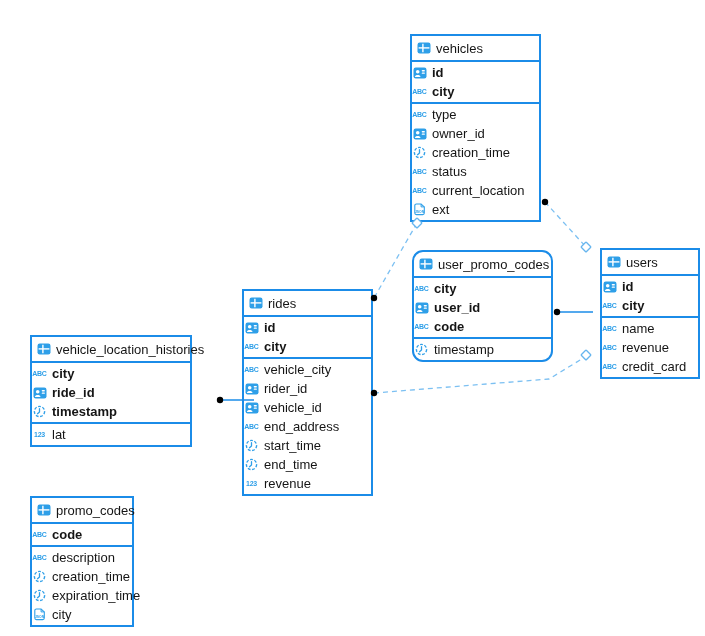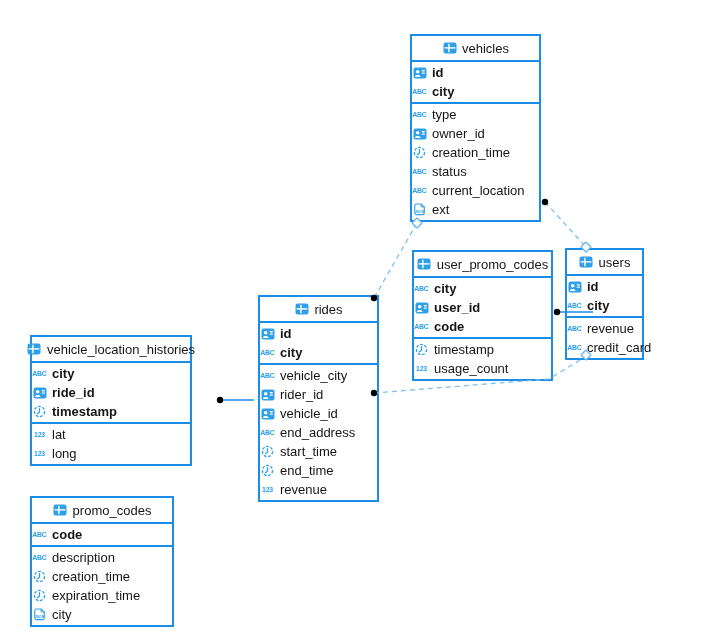--- a/index.html
+++ b/index.html
@@ -1,19 +1,19 @@
 <!DOCTYPE html>
 <html><head>
 <meta charset="utf-8">
 <style>
   html,body{margin:0;padding:0;background:#ffffff;}
   .canvas{position:relative;width:705px;height:636px;overflow:hidden;
           font-family:"Liberation Sans",sans-serif;background:#fff;}
   .tbl{position:absolute;background:#fff;border:2px solid #1b8ce8;box-sizing:border-box;z-index:2;}
-  .hdr{display:flex;align-items:center;justify-content:center;gap:5px;height:24px;
+  .hdr{display:flex;align-items:center;justify-content:flex-start;gap:5px;height:24px;
        border-bottom:2px solid #1b8ce8;font-size:13px;color:#151515;padding:0 4px;white-space:nowrap;}
   .sec{padding:1px 0;}
   .sec.pk{border-bottom:2px solid #1b8ce8;}
   .sec.pk .fname{font-weight:700;}
   .row{display:flex;align-items:center;gap:5px;height:19px;padding:0 0;
        font-size:13px;color:#151515;white-space:nowrap;}
   .ficon{width:15px;min-width:15px;height:13px;display:inline-flex;align-items:center;
          justify-content:center;color:#2e9fe8;}
   .txtic{font-size:7px;font-weight:800;color:#2e9fe8;letter-spacing:-0.3px;font-style:normal;line-height:1;}
   .overlay{position:absolute;left:0;top:0;z-index:6;pointer-events:none;}
@@ -104,21 +104,21 @@
               <path d="M3.4 1 H8.1 L11.3 3.9 V10 A1.6 1.6 0 0 1 9.7 11.6 H3.4 A1.6 1.6 0 0 1 1.8 10 V2.6 A1.6 1.6 0 0 1 3.4 1 Z" fill="#fff" stroke="currentColor" stroke-width="1.1"></path>
               <path d="M8.1 1 V3.9 H11.3" fill="none" stroke="currentColor" stroke-width="1"></path>
               <text x="6.6" y="9.8" font-size="3.4" font-weight="700" fill="currentColor" text-anchor="middle" font-family="Liberation Sans, sans-serif">JSON</text>
             </svg>
           </span>
         <span class="fname">ext</span>
       </div>
     </div>
   </div>
 
-  <div class="tbl" style="left:412px;top:250px;width:141px;">
+  <div class="tbl" style="left:412px;top:250px;width:141px;border-radius:11px;">
     <div class="hdr">
       <span class="ficon">
           <svg width="14" height="12" viewBox="0 0 14 12">
             <rect x="0.5" y="0.5" width="13" height="11" rx="2.2" fill="currentColor"></rect>
             <line x1="5.9" y1="1.8" x2="5.9" y2="10.2" stroke="#fff" stroke-width="1.4"></line>
             <line x1="1.6" y1="5.9" x2="12.4" y2="5.9" stroke="#fff" stroke-width="1.4"></line>
           </svg>
         </span>
       <span>user_promo_codes</span>
     </div>
@@ -151,228 +151,222 @@
     <div class="sec">
       <div class="row">
         <span class="ficon">
             <svg width="13" height="13" viewBox="0 0 13 13">
               <circle cx="6.5" cy="6.5" r="5.1" fill="none" stroke="currentColor" stroke-width="1.4" stroke-dasharray="2.8 1.6"></circle>
               <path d="M6.5 7 L6.5 3.7 M6.5 7 L4.5 8.7" stroke="currentColor" stroke-width="1.3" fill="none" stroke-linecap="round"></path>
             </svg>
           </span>
         <span class="fname">timestamp</span>
       </div>
+    </div>
+  </div>
+
+  <div class="tbl" style="left:600px;top:248px;width:100px;">
+    <div class="hdr">
+      <span class="ficon">
+          <svg width="14" height="12" viewBox="0 0 14 12">
+            <rect x="0.5" y="0.5" width="13" height="11" rx="2.2" fill="currentColor"></rect>
+            <line x1="5.9" y1="1.8" x2="5.9" y2="10.2" stroke="#fff" stroke-width="1.4"></line>
+            <line x1="1.6" y1="5.9" x2="12.4" y2="5.9" stroke="#fff" stroke-width="1.4"></line>
+          </svg>
+        </span>
+      <span>users</span>
+    </div>
+    <div class="sec pk">
+      <div class="row">
+        <span class="ficon">
+            <svg width="14" height="12" viewBox="0 0 14 12">
+              <rect x="0.5" y="0.5" width="13" height="11" rx="2.2" fill="currentColor"></rect>
+              <circle cx="4.7" cy="4.7" r="1.8" fill="#fff"></circle>
+              <path d="M1.9 9.9 C2.1 7.5 7.3 7.5 7.5 9.9 Z" fill="#fff"></path>
+              <rect x="8.7" y="3.1" width="3.2" height="1.3" rx="0.65" fill="#fff"></rect>
+              <rect x="8.7" y="5.5" width="3.2" height="1.3" rx="0.65" fill="#fff"></rect>
+            </svg>
+          </span>
+        <span class="fname">id</span>
+      </div>
+      <div class="row">
+        <span class="ficon">
+            <b class="txtic">ABC</b>
+          </span>
+        <span class="fname">city</span>
+      </div>
+    </div>
+    <div class="sec">
+      <div class="row">
+        <span class="ficon">
+            <b class="txtic">ABC</b>
+          </span>
+        <span class="fname">name</span>
+      </div>
+      <div class="row">
+        <span class="ficon">
+            <b class="txtic">ABC</b>
+          </span>
+        <span class="fname">revenue</span>
+      </div>
+      <div class="row">
+        <span class="ficon">
+            <b class="txtic">ABC</b>
+          </span>
+        <span class="fname">credit_card</span>
+      </div>
+    </div>
+  </div>
+
+  <div class="tbl" style="left:242px;top:289px;width:131px;">
+    <div class="hdr">
+      <span class="ficon">
+          <svg width="14" height="12" viewBox="0 0 14 12">
+            <rect x="0.5" y="0.5" width="13" height="11" rx="2.2" fill="currentColor"></rect>
+            <line x1="5.9" y1="1.8" x2="5.9" y2="10.2" stroke="#fff" stroke-width="1.4"></line>
+            <line x1="1.6" y1="5.9" x2="12.4" y2="5.9" stroke="#fff" stroke-width="1.4"></line>
+          </svg>
+        </span>
+      <span>rides</span>
+    </div>
+    <div class="sec pk">
+      <div class="row">
+        <span class="ficon">
+            <svg width="14" height="12" viewBox="0 0 14 12">
+              <rect x="0.5" y="0.5" width="13" height="11" rx="2.2" fill="currentColor"></rect>
+              <circle cx="4.7" cy="4.7" r="1.8" fill="#fff"></circle>
+              <path d="M1.9 9.9 C2.1 7.5 7.3 7.5 7.5 9.9 Z" fill="#fff"></path>
+              <rect x="8.7" y="3.1" width="3.2" height="1.3" rx="0.65" fill="#fff"></rect>
+              <rect x="8.7" y="5.5" width="3.2" height="1.3" rx="0.65" fill="#fff"></rect>
+            </svg>
+          </span>
+        <span class="fname">id</span>
+      </div>
+      <div class="row">
+        <span class="ficon">
+            <b class="txtic">ABC</b>
+          </span>
+        <span class="fname">city</span>
+      </div>
+    </div>
+    <div class="sec">
+      <div class="row">
+        <span class="ficon">
+            <b class="txtic">ABC</b>
+          </span>
+        <span class="fname">vehicle_city</span>
+      </div>
+      <div class="row">
+        <span class="ficon">
+            <svg width="14" height="12" viewBox="0 0 14 12">
+              <rect x="0.5" y="0.5" width="13" height="11" rx="2.2" fill="currentColor"></rect>
+              <circle cx="4.7" cy="4.7" r="1.8" fill="#fff"></circle>
+              <path d="M1.9 9.9 C2.1 7.5 7.3 7.5 7.5 9.9 Z" fill="#fff"></path>
+              <rect x="8.7" y="3.1" width="3.2" height="1.3" rx="0.65" fill="#fff"></rect>
+              <rect x="8.7" y="5.5" width="3.2" height="1.3" rx="0.65" fill="#fff"></rect>
+            </svg>
+          </span>
+        <span class="fname">rider_id</span>
+      </div>
+      <div class="row">
+        <span class="ficon">
+            <svg width="14" height="12" viewBox="0 0 14 12">
+              <rect x="0.5" y="0.5" width="13" height="11" rx="2.2" fill="currentColor"></rect>
+              <circle cx="4.7" cy="4.7" r="1.8" fill="#fff"></circle>
+              <path d="M1.9 9.9 C2.1 7.5 7.3 7.5 7.5 9.9 Z" fill="#fff"></path>
+              <rect x="8.7" y="3.1" width="3.2" height="1.3" rx="0.65" fill="#fff"></rect>
+              <rect x="8.7" y="5.5" width="3.2" height="1.3" rx="0.65" fill="#fff"></rect>
+            </svg>
+          </span>
+        <span class="fname">vehicle_id</span>
+      </div>
+      <div class="row">
+        <span class="ficon">
+            <b class="txtic">ABC</b>
+          </span>
+        <span class="fname">end_address</span>
+      </div>
+      <div class="row">
+        <span class="ficon">
+            <svg width="13" height="13" viewBox="0 0 13 13">
+              <circle cx="6.5" cy="6.5" r="5.1" fill="none" stroke="currentColor" stroke-width="1.4" stroke-dasharray="2.8 1.6"></circle>
+              <path d="M6.5 7 L6.5 3.7 M6.5 7 L4.5 8.7" stroke="currentColor" stroke-width="1.3" fill="none" stroke-linecap="round"></path>
+            </svg>
+          </span>
+        <span class="fname">start_time</span>
+      </div>
+      <div class="row">
+        <span class="ficon">
+            <svg width="13" height="13" viewBox="0 0 13 13">
+              <circle cx="6.5" cy="6.5" r="5.1" fill="none" stroke="currentColor" stroke-width="1.4" stroke-dasharray="2.8 1.6"></circle>
+              <path d="M6.5 7 L6.5 3.7 M6.5 7 L4.5 8.7" stroke="currentColor" stroke-width="1.3" fill="none" stroke-linecap="round"></path>
+            </svg>
+          </span>
+        <span class="fname">end_time</span>
+      </div>
       <div class="row">
         <span class="ficon">
             <b class="txtic">123</b>
           </span>
-        <span class="fname">usage_count</span>
-      </div>
-    </div>
-  </div>
-
-  <div class="tbl" style="left:565px;top:248px;width:79px;">
-    <div class="hdr">
-      <span class="ficon">
-          <svg width="14" height="12" viewBox="0 0 14 12">
-            <rect x="0.5" y="0.5" width="13" height="11" rx="2.2" fill="currentColor"></rect>
-            <line x1="5.9" y1="1.8" x2="5.9" y2="10.2" stroke="#fff" stroke-width="1.4"></line>
-            <line x1="1.6" y1="5.9" x2="12.4" y2="5.9" stroke="#fff" stroke-width="1.4"></line>
-          </svg>
-        </span>
-      <span>users</span>
-    </div>
-    <div class="sec pk">
-      <div class="row">
-        <span class="ficon">
-            <svg width="14" height="12" viewBox="0 0 14 12">
-              <rect x="0.5" y="0.5" width="13" height="11" rx="2.2" fill="currentColor"></rect>
-              <circle cx="4.7" cy="4.7" r="1.8" fill="#fff"></circle>
-              <path d="M1.9 9.9 C2.1 7.5 7.3 7.5 7.5 9.9 Z" fill="#fff"></path>
-              <rect x="8.7" y="3.1" width="3.2" height="1.3" rx="0.65" fill="#fff"></rect>
-              <rect x="8.7" y="5.5" width="3.2" height="1.3" rx="0.65" fill="#fff"></rect>
-            </svg>
-          </span>
-        <span class="fname">id</span>
-      </div>
-      <div class="row">
-        <span class="ficon">
-            <b class="txtic">ABC</b>
-          </span>
-        <span class="fname">city</span>
-      </div>
-    </div>
-    <div class="sec">
-      <div class="row">
-        <span class="ficon">
-            <b class="txtic">ABC</b>
-          </span>
         <span class="fname">revenue</span>
       </div>
-      <div class="row">
-        <span class="ficon">
-            <b class="txtic">ABC</b>
-          </span>
-        <span class="fname">credit_card</span>
-      </div>
-    </div>
-  </div>
-
-  <div class="tbl" style="left:258px;top:289px;width:121px;margin-top:6px;">
-    <div class="hdr">
-      <span class="ficon">
-          <svg width="14" height="12" viewBox="0 0 14 12">
-            <rect x="0.5" y="0.5" width="13" height="11" rx="2.2" fill="currentColor"></rect>
-            <line x1="5.9" y1="1.8" x2="5.9" y2="10.2" stroke="#fff" stroke-width="1.4"></line>
-            <line x1="1.6" y1="5.9" x2="12.4" y2="5.9" stroke="#fff" stroke-width="1.4"></line>
-          </svg>
-        </span>
-      <span>rides</span>
-    </div>
-    <div class="sec pk">
-      <div class="row">
-        <span class="ficon">
-            <svg width="14" height="12" viewBox="0 0 14 12">
-              <rect x="0.5" y="0.5" width="13" height="11" rx="2.2" fill="currentColor"></rect>
-              <circle cx="4.7" cy="4.7" r="1.8" fill="#fff"></circle>
-              <path d="M1.9 9.9 C2.1 7.5 7.3 7.5 7.5 9.9 Z" fill="#fff"></path>
-              <rect x="8.7" y="3.1" width="3.2" height="1.3" rx="0.65" fill="#fff"></rect>
-              <rect x="8.7" y="5.5" width="3.2" height="1.3" rx="0.65" fill="#fff"></rect>
-            </svg>
-          </span>
-        <span class="fname">id</span>
-      </div>
-      <div class="row">
-        <span class="ficon">
-            <b class="txtic">ABC</b>
-          </span>
-        <span class="fname">city</span>
-      </div>
-    </div>
-    <div class="sec">
-      <div class="row">
-        <span class="ficon">
-            <b class="txtic">ABC</b>
-          </span>
-        <span class="fname">vehicle_city</span>
-      </div>
-      <div class="row">
-        <span class="ficon">
-            <svg width="14" height="12" viewBox="0 0 14 12">
-              <rect x="0.5" y="0.5" width="13" height="11" rx="2.2" fill="currentColor"></rect>
-              <circle cx="4.7" cy="4.7" r="1.8" fill="#fff"></circle>
-              <path d="M1.9 9.9 C2.1 7.5 7.3 7.5 7.5 9.9 Z" fill="#fff"></path>
-              <rect x="8.7" y="3.1" width="3.2" height="1.3" rx="0.65" fill="#fff"></rect>
-              <rect x="8.7" y="5.5" width="3.2" height="1.3" rx="0.65" fill="#fff"></rect>
-            </svg>
-          </span>
-        <span class="fname">rider_id</span>
-      </div>
-      <div class="row">
-        <span class="ficon">
-            <svg width="14" height="12" viewBox="0 0 14 12">
-              <rect x="0.5" y="0.5" width="13" height="11" rx="2.2" fill="currentColor"></rect>
-              <circle cx="4.7" cy="4.7" r="1.8" fill="#fff"></circle>
-              <path d="M1.9 9.9 C2.1 7.5 7.3 7.5 7.5 9.9 Z" fill="#fff"></path>
-              <rect x="8.7" y="3.1" width="3.2" height="1.3" rx="0.65" fill="#fff"></rect>
-              <rect x="8.7" y="5.5" width="3.2" height="1.3" rx="0.65" fill="#fff"></rect>
-            </svg>
-          </span>
-        <span class="fname">vehicle_id</span>
-      </div>
-      <div class="row">
-        <span class="ficon">
-            <b class="txtic">ABC</b>
-          </span>
-        <span class="fname">end_address</span>
-      </div>
-      <div class="row">
-        <span class="ficon">
-            <svg width="13" height="13" viewBox="0 0 13 13">
-              <circle cx="6.5" cy="6.5" r="5.1" fill="none" stroke="currentColor" stroke-width="1.4" stroke-dasharray="2.8 1.6"></circle>
-              <path d="M6.5 7 L6.5 3.7 M6.5 7 L4.5 8.7" stroke="currentColor" stroke-width="1.3" fill="none" stroke-linecap="round"></path>
-            </svg>
-          </span>
-        <span class="fname">start_time</span>
-      </div>
-      <div class="row">
-        <span class="ficon">
-            <svg width="13" height="13" viewBox="0 0 13 13">
-              <circle cx="6.5" cy="6.5" r="5.1" fill="none" stroke="currentColor" stroke-width="1.4" stroke-dasharray="2.8 1.6"></circle>
-              <path d="M6.5 7 L6.5 3.7 M6.5 7 L4.5 8.7" stroke="currentColor" stroke-width="1.3" fill="none" stroke-linecap="round"></path>
-            </svg>
-          </span>
-        <span class="fname">end_time</span>
-      </div>
+    </div>
+  </div>
+
+  <div class="tbl" style="left:30px;top:335px;width:162px;">
+    <div class="hdr">
+      <span class="ficon">
+          <svg width="14" height="12" viewBox="0 0 14 12">
+            <rect x="0.5" y="0.5" width="13" height="11" rx="2.2" fill="currentColor"></rect>
+            <line x1="5.9" y1="1.8" x2="5.9" y2="10.2" stroke="#fff" stroke-width="1.4"></line>
+            <line x1="1.6" y1="5.9" x2="12.4" y2="5.9" stroke="#fff" stroke-width="1.4"></line>
+          </svg>
+        </span>
+      <span>vehicle_location_histories</span>
+    </div>
+    <div class="sec pk">
+      <div class="row">
+        <span class="ficon">
+            <b class="txtic">ABC</b>
+          </span>
+        <span class="fname">city</span>
+      </div>
+      <div class="row">
+        <span class="ficon">
+            <svg width="14" height="12" viewBox="0 0 14 12">
+              <rect x="0.5" y="0.5" width="13" height="11" rx="2.2" fill="currentColor"></rect>
+              <circle cx="4.7" cy="4.7" r="1.8" fill="#fff"></circle>
+              <path d="M1.9 9.9 C2.1 7.5 7.3 7.5 7.5 9.9 Z" fill="#fff"></path>
+              <rect x="8.7" y="3.1" width="3.2" height="1.3" rx="0.65" fill="#fff"></rect>
+              <rect x="8.7" y="5.5" width="3.2" height="1.3" rx="0.65" fill="#fff"></rect>
+            </svg>
+          </span>
+        <span class="fname">ride_id</span>
+      </div>
+      <div class="row">
+        <span class="ficon">
+            <svg width="13" height="13" viewBox="0 0 13 13">
+              <circle cx="6.5" cy="6.5" r="5.1" fill="none" stroke="currentColor" stroke-width="1.4" stroke-dasharray="2.8 1.6"></circle>
+              <path d="M6.5 7 L6.5 3.7 M6.5 7 L4.5 8.7" stroke="currentColor" stroke-width="1.3" fill="none" stroke-linecap="round"></path>
+            </svg>
+          </span>
+        <span class="fname">timestamp</span>
+      </div>
+    </div>
+    <div class="sec">
       <div class="row">
         <span class="ficon">
             <b class="txtic">123</b>
           </span>
-        <span class="fname">revenue</span>
-      </div>
-    </div>
-  </div>
-
-  <div class="tbl" style="left:30px;top:335px;width:162px;">
-    <div class="hdr">
-      <span class="ficon">
-          <svg width="14" height="12" viewBox="0 0 14 12">
-            <rect x="0.5" y="0.5" width="13" height="11" rx="2.2" fill="currentColor"></rect>
-            <line x1="5.9" y1="1.8" x2="5.9" y2="10.2" stroke="#fff" stroke-width="1.4"></line>
-            <line x1="1.6" y1="5.9" x2="12.4" y2="5.9" stroke="#fff" stroke-width="1.4"></line>
-          </svg>
-        </span>
-      <span>vehicle_location_histories</span>
-    </div>
-    <div class="sec pk">
-      <div class="row">
-        <span class="ficon">
-            <b class="txtic">ABC</b>
-          </span>
-        <span class="fname">city</span>
-      </div>
-      <div class="row">
-        <span class="ficon">
-            <svg width="14" height="12" viewBox="0 0 14 12">
-              <rect x="0.5" y="0.5" width="13" height="11" rx="2.2" fill="currentColor"></rect>
-              <circle cx="4.7" cy="4.7" r="1.8" fill="#fff"></circle>
-              <path d="M1.9 9.9 C2.1 7.5 7.3 7.5 7.5 9.9 Z" fill="#fff"></path>
-              <rect x="8.7" y="3.1" width="3.2" height="1.3" rx="0.65" fill="#fff"></rect>
-              <rect x="8.7" y="5.5" width="3.2" height="1.3" rx="0.65" fill="#fff"></rect>
-            </svg>
-          </span>
-        <span class="fname">ride_id</span>
-      </div>
-      <div class="row">
-        <span class="ficon">
-            <svg width="13" height="13" viewBox="0 0 13 13">
-              <circle cx="6.5" cy="6.5" r="5.1" fill="none" stroke="currentColor" stroke-width="1.4" stroke-dasharray="2.8 1.6"></circle>
-              <path d="M6.5 7 L6.5 3.7 M6.5 7 L4.5 8.7" stroke="currentColor" stroke-width="1.3" fill="none" stroke-linecap="round"></path>
-            </svg>
-          </span>
-        <span class="fname">timestamp</span>
-      </div>
-    </div>
-    <div class="sec">
-      <div class="row">
-        <span class="ficon">
-            <b class="txtic">123</b>
-          </span>
         <span class="fname">lat</span>
       </div>
-      <div class="row">
-        <span class="ficon">
-            <b class="txtic">123</b>
-          </span>
-        <span class="fname">long</span>
-      </div>
-    </div>
-  </div>
-
-  <div class="tbl" style="left:30px;top:496px;width:144px;">
+    </div>
+  </div>
+
+  <div class="tbl" style="left:30px;top:496px;width:104px;">
     <div class="hdr">
       <span class="ficon">
           <svg width="14" height="12" viewBox="0 0 14 12">
             <rect x="0.5" y="0.5" width="13" height="11" rx="2.2" fill="currentColor"></rect>
             <line x1="5.9" y1="1.8" x2="5.9" y2="10.2" stroke="#fff" stroke-width="1.4"></line>
             <line x1="1.6" y1="5.9" x2="12.4" y2="5.9" stroke="#fff" stroke-width="1.4"></line>
           </svg>
         </span>
       <span>promo_codes</span>
     </div>

